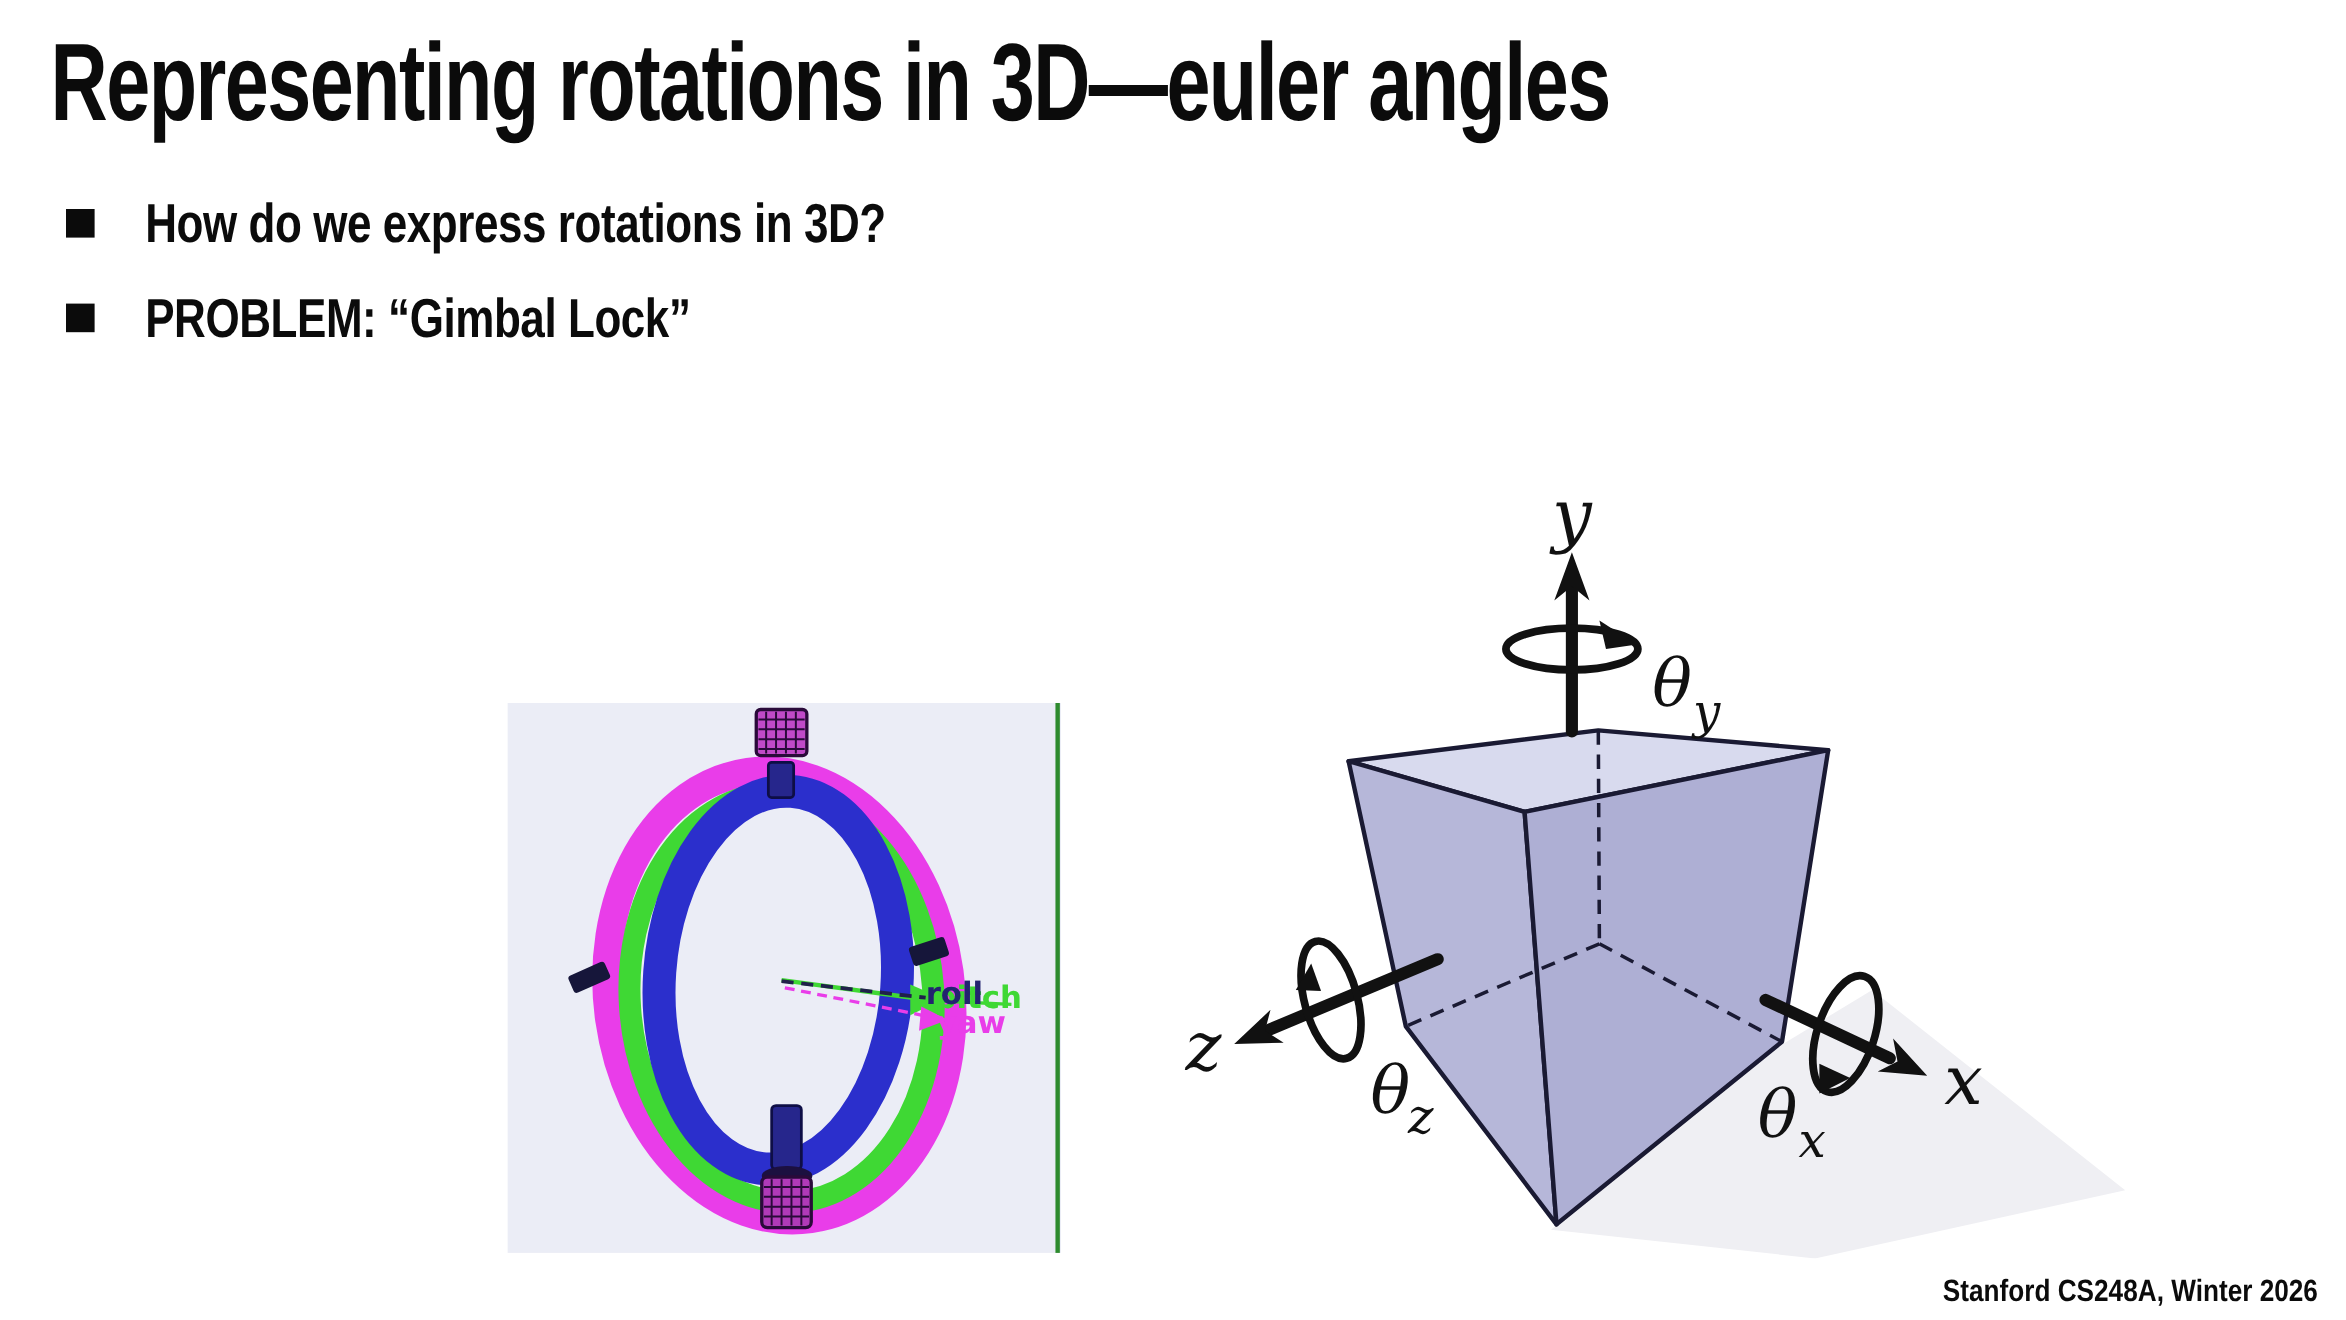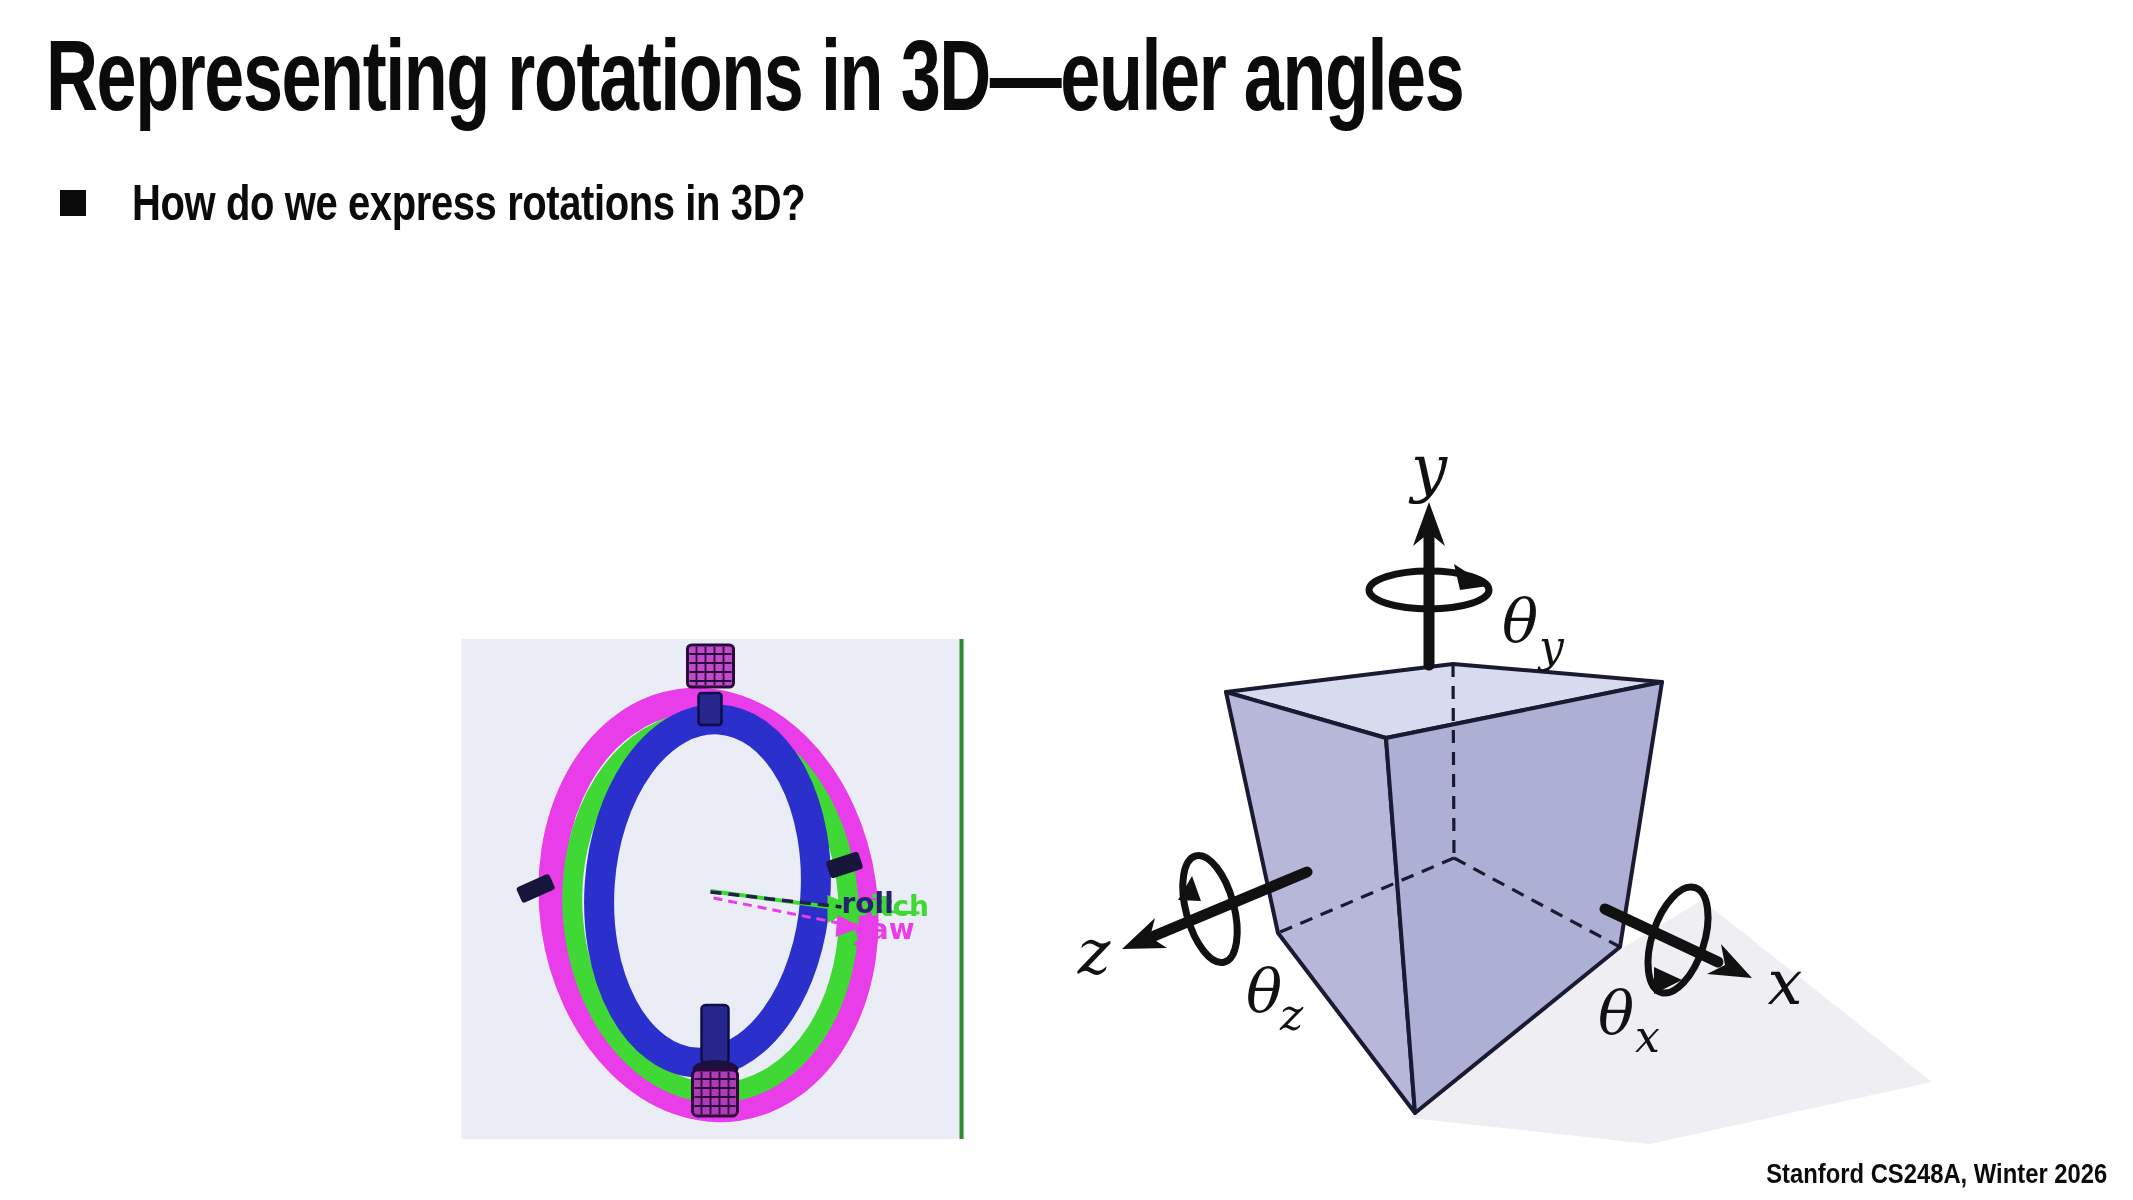--- a/index.html
+++ b/index.html
@@ -40,20 +40,24 @@
 </style>
 </head>
 <body>
 
 <h1 class="title">Representing rotations in 3D—euler angles</h1>
 
 <ul class="bullets">
   <li>
     <span class="sq"></span>
     <span class="bt"><span>How do we express rotations in 3D?</span><em></em></span>
+  </li>
+  <li>
+    <span class="sq"></span>
+    <span class="bt"><span>PROBLEM: “Gimbal Lock”</span><em></em></span>
   </li>
 </ul>
 
 <div class="fig fig-gimbal">
 <svg viewBox="0 0 503 500">
   <rect x="0" y="0" width="503" height="500" fill="#ebedf6"></rect>
 
   <ellipse cx="247" cy="266" rx="156" ry="205" fill="none" stroke="#e93de9" stroke-width="26" transform="rotate(-8 247 266)"></ellipse>
   <ellipse cx="249" cy="268" rx="138" ry="186" fill="none" stroke="#3fd834" stroke-width="20" transform="rotate(-4 249 268)"></ellipse>
   <ellipse cx="246" cy="252" rx="108" ry="172" fill="none" stroke="#2b2fcc" stroke-width="30" transform="rotate(4 246 252)"></ellipse>

